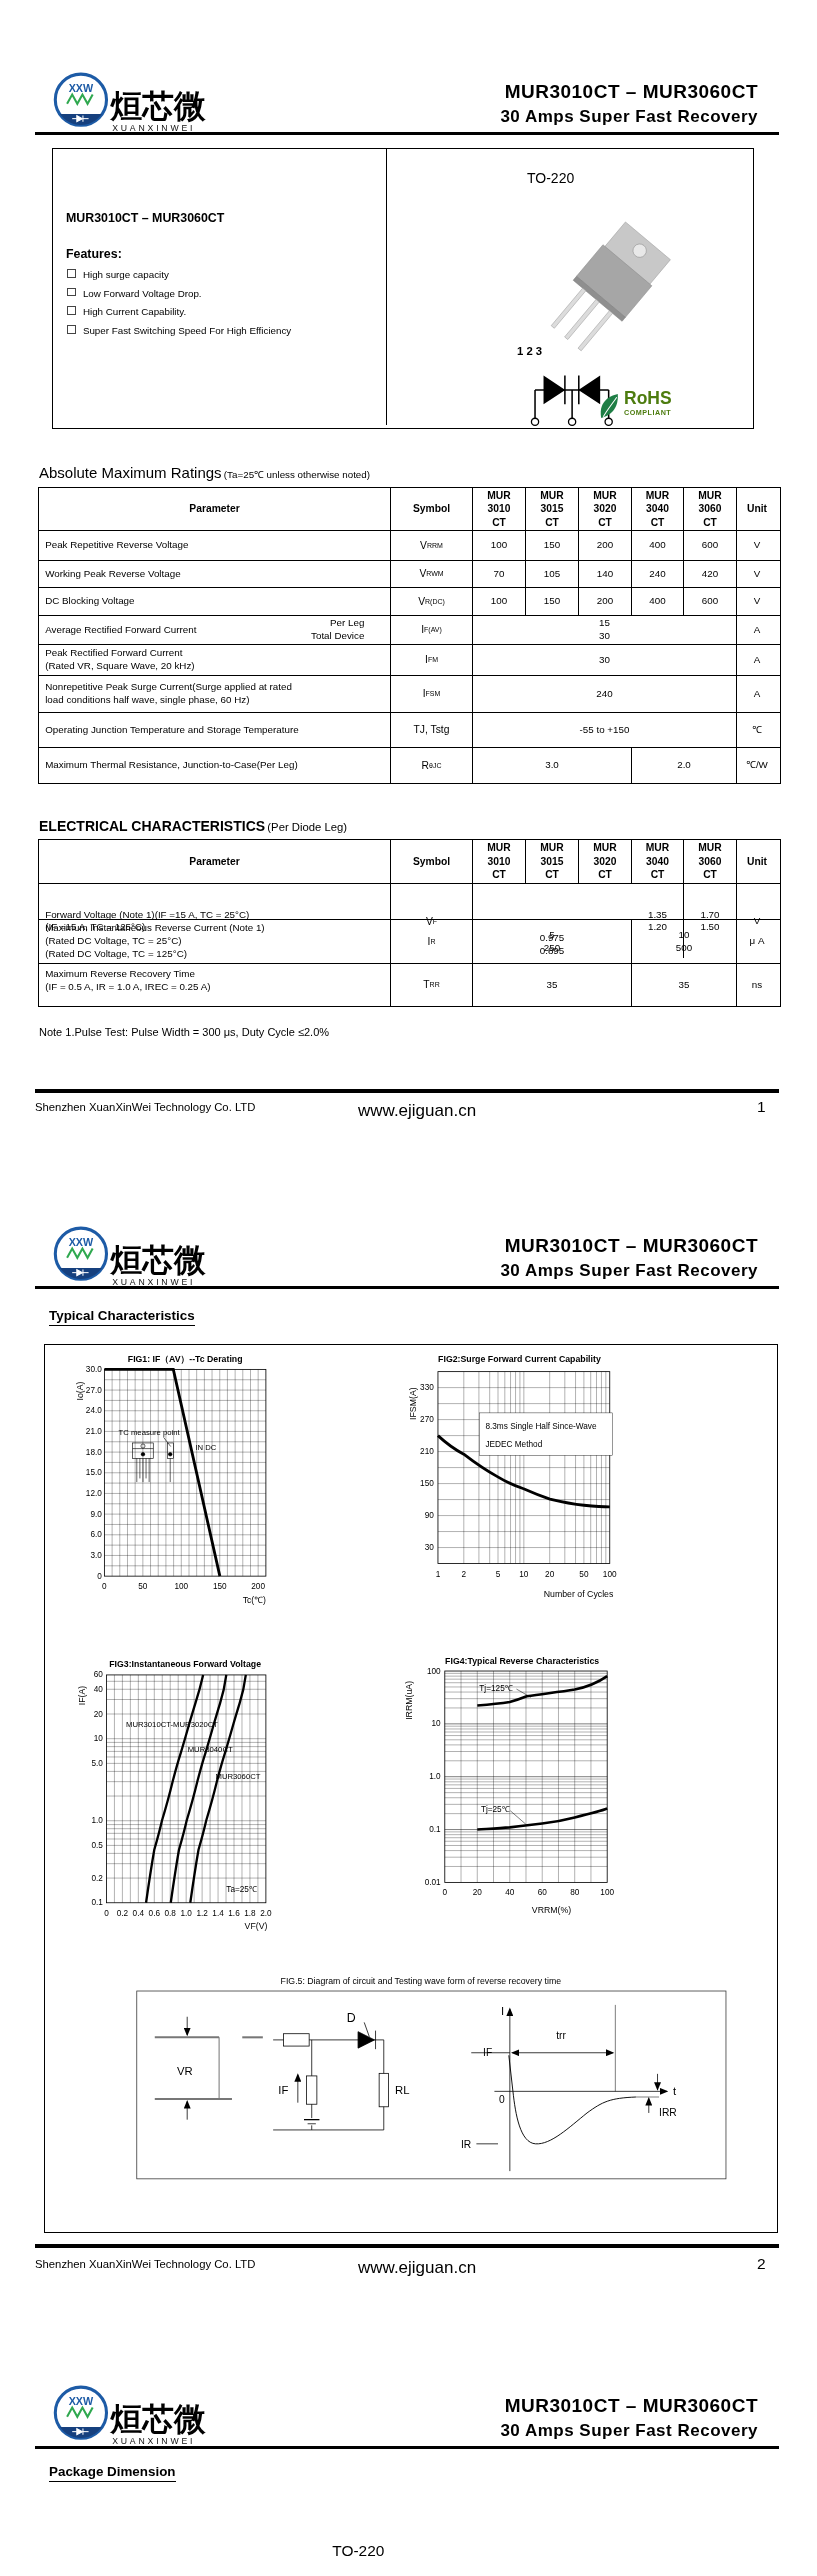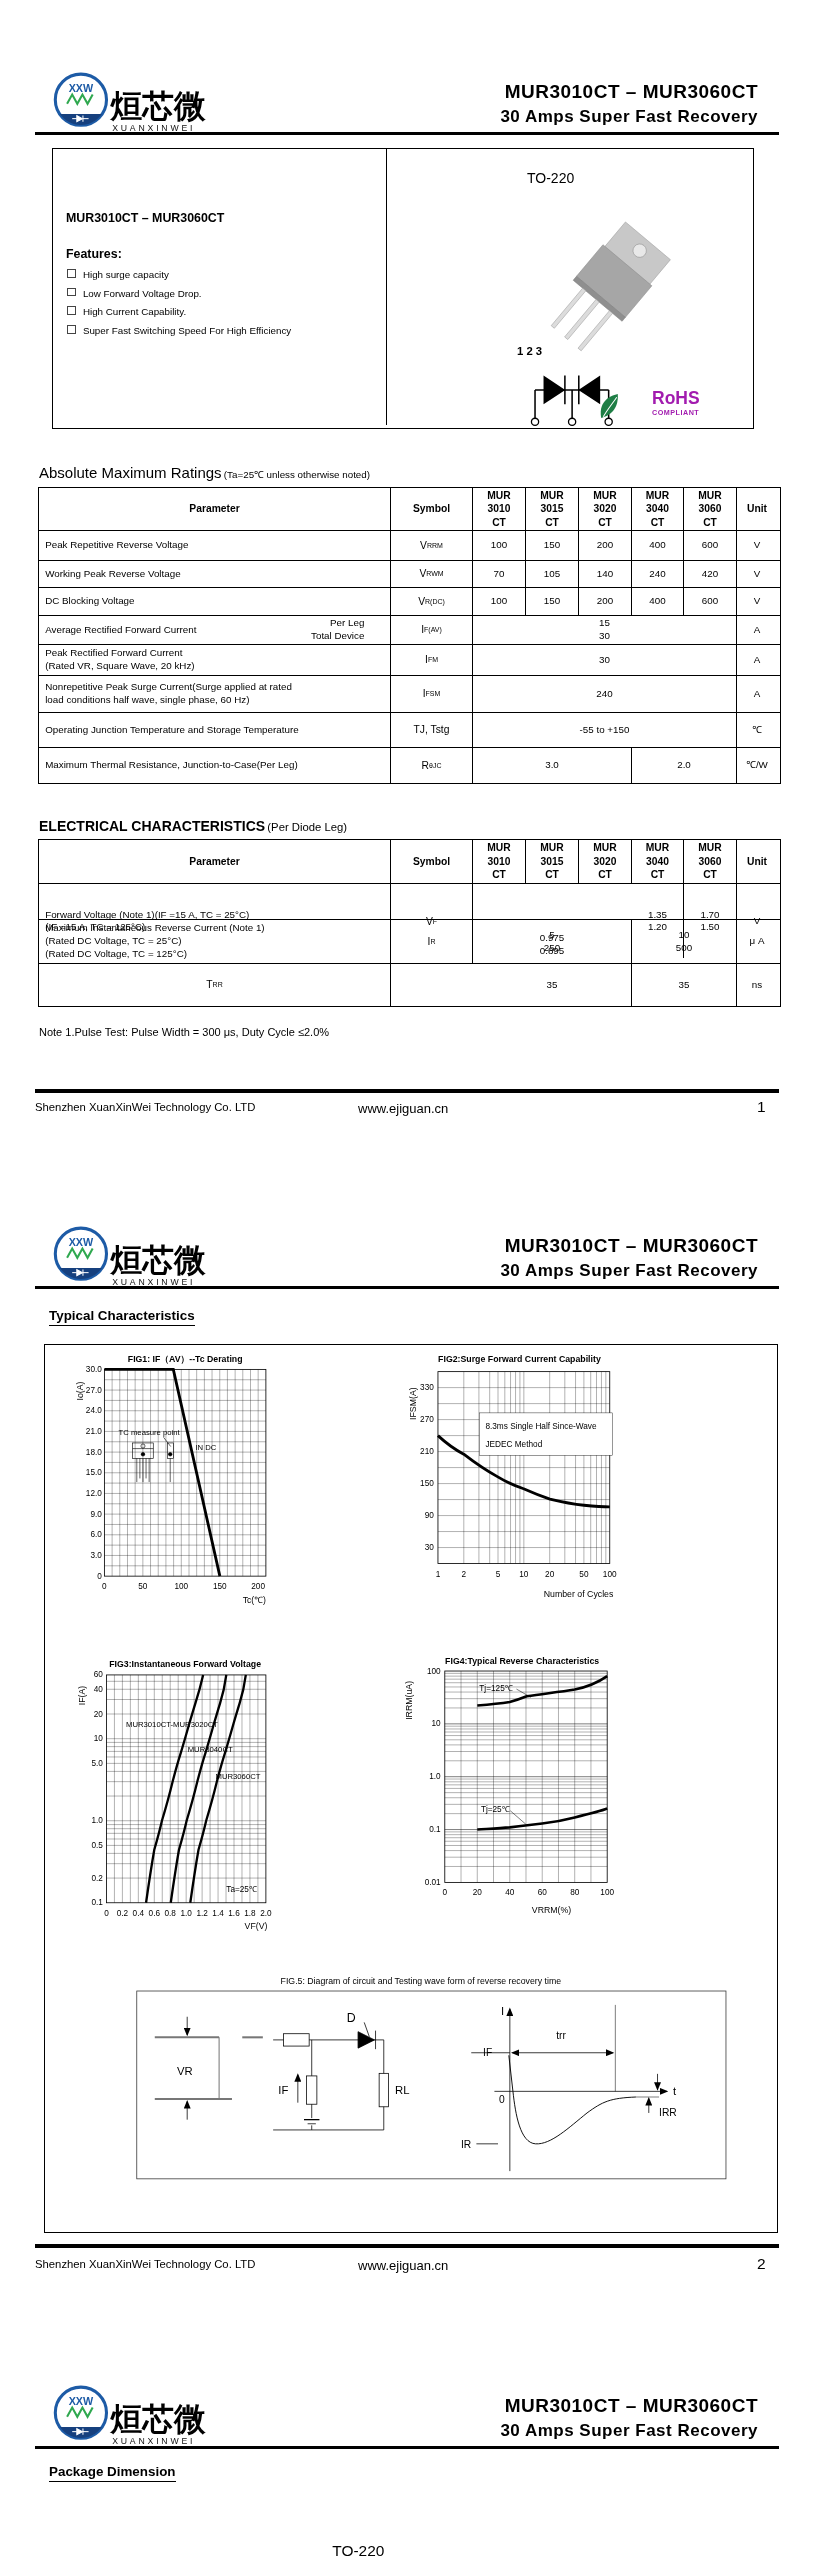--- a/index.html
+++ b/index.html
@@ -21,26 +21,26 @@
   .trow{display:grid;grid-template-columns:352px 82px 53px 53px 53px 52px 53px 40px;border-bottom:1.5px solid #000;box-sizing:border-box;}
   .trow:last-child{border-bottom:none;}
   .c{border-right:1px solid #000;display:flex;align-items:center;justify-content:center;text-align:center;font-size:9.8px;padding:1px 2.6px;white-space:pre-line;box-sizing:border-box;line-height:1.3;}
   .c:last-child{border-right:none;}
   .c.p{justify-content:flex-start;text-align:left;padding-left:6.2px;}
   .hdr .c{font-weight:bold;font-size:10.3px;}
   sub{font-size:0.68em;}
   .sym{font-size:10.3px;}
   .note{font-size:11px;}
   .footer-co{font-size:11.3px;}
-  .footer-url{font-size:13px;}
+  .footer-url{font-size:17px;}
   .footer-pg{font-size:15.5px;}
   .h-sec{font-size:13.4px;font-weight:bold;border-bottom:1.5px solid #000;padding-bottom:1.5px;display:inline-block;}
   .box2{position:absolute;left:44px;top:1344px;width:732px;height:887px;border:1px solid #000;}
   svg text{font-family:"Liberation Sans",sans-serif;}
-  .rohs{color:#a21caf;font-weight:bold;line-height:1;margin-left:28px;}
+  .rohs{color:#4d7c0f;font-weight:bold;line-height:1;}
 </style>
 </head>
 <body>
 
 <div class="page">
 
   <svg class="abs" style="left:52px;top:70px;" width="237" height="64" viewBox="0 0 460 125">
     <circle cx="55" cy="58" r="50" fill="#fff" stroke="#1d5ba6" stroke-width="6"></circle>
     <text x="55" y="42" text-anchor="middle" font-size="21" font-weight="bold" fill="#1d5ba6">XXW</text>
     <polyline points="28,66 38,48 48,66 58,48 68,66 78,48" fill="none" stroke="#2fa84f" stroke-width="4"></polyline>
@@ -265,20 +265,22 @@
 (Rated DC Voltage, TC = 25°C)
 (Rated DC Voltage, TC = 125°C)</div>
       <div class="c sym"><span>I</span><sub>R</sub></div>
       <div class="c" style="grid-column:3/6;">5
 250</div>
       <div class="c" style="grid-column:6/8;">10
 500</div>
       <div class="c">μ A</div>
     </div>
     <div class="trow" style="height:42px;">
+      <div class="c p" style="align-items:flex-start;padding-top:4.1px;">Maximum Reverse Recovery Time
+(IF = 0.5 A, IR = 1.0 A, IREC = 0.25 A)</div>
       <div class="c sym"><span>T</span><sub>RR</sub></div>
       <div class="c" style="grid-column:3/6;">35</div>
       <div class="c" style="grid-column:6/8;">35</div>
       <div class="c">ns</div>
     </div>
   </div>
 
   <div class="abs note" style="left:39px;top:1026px;">Note 1.Pulse Test: Pulse Width = 300 μs, Duty Cycle ≤2.0%</div>
 
   <div class="rule" style="left:35px;top:1089px;width:744px;height:3.6px;"></div>

